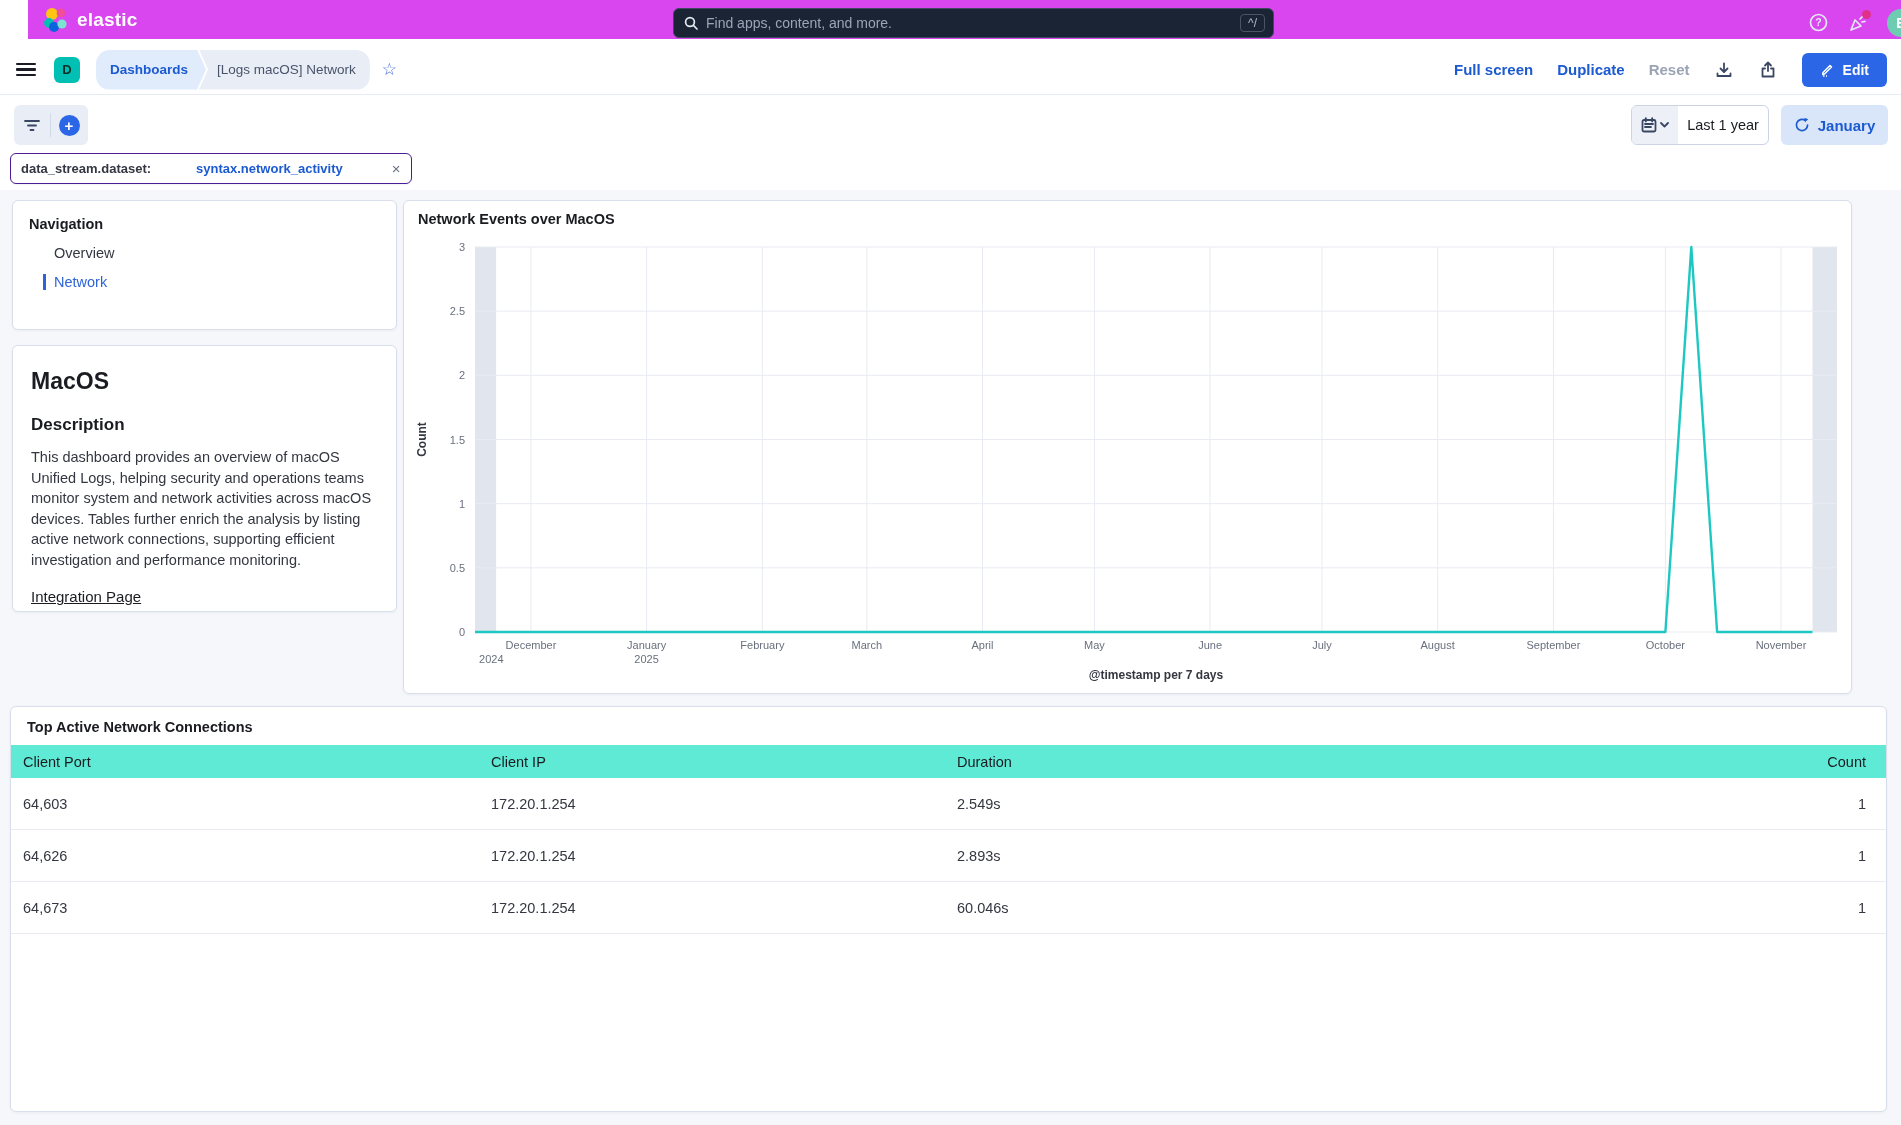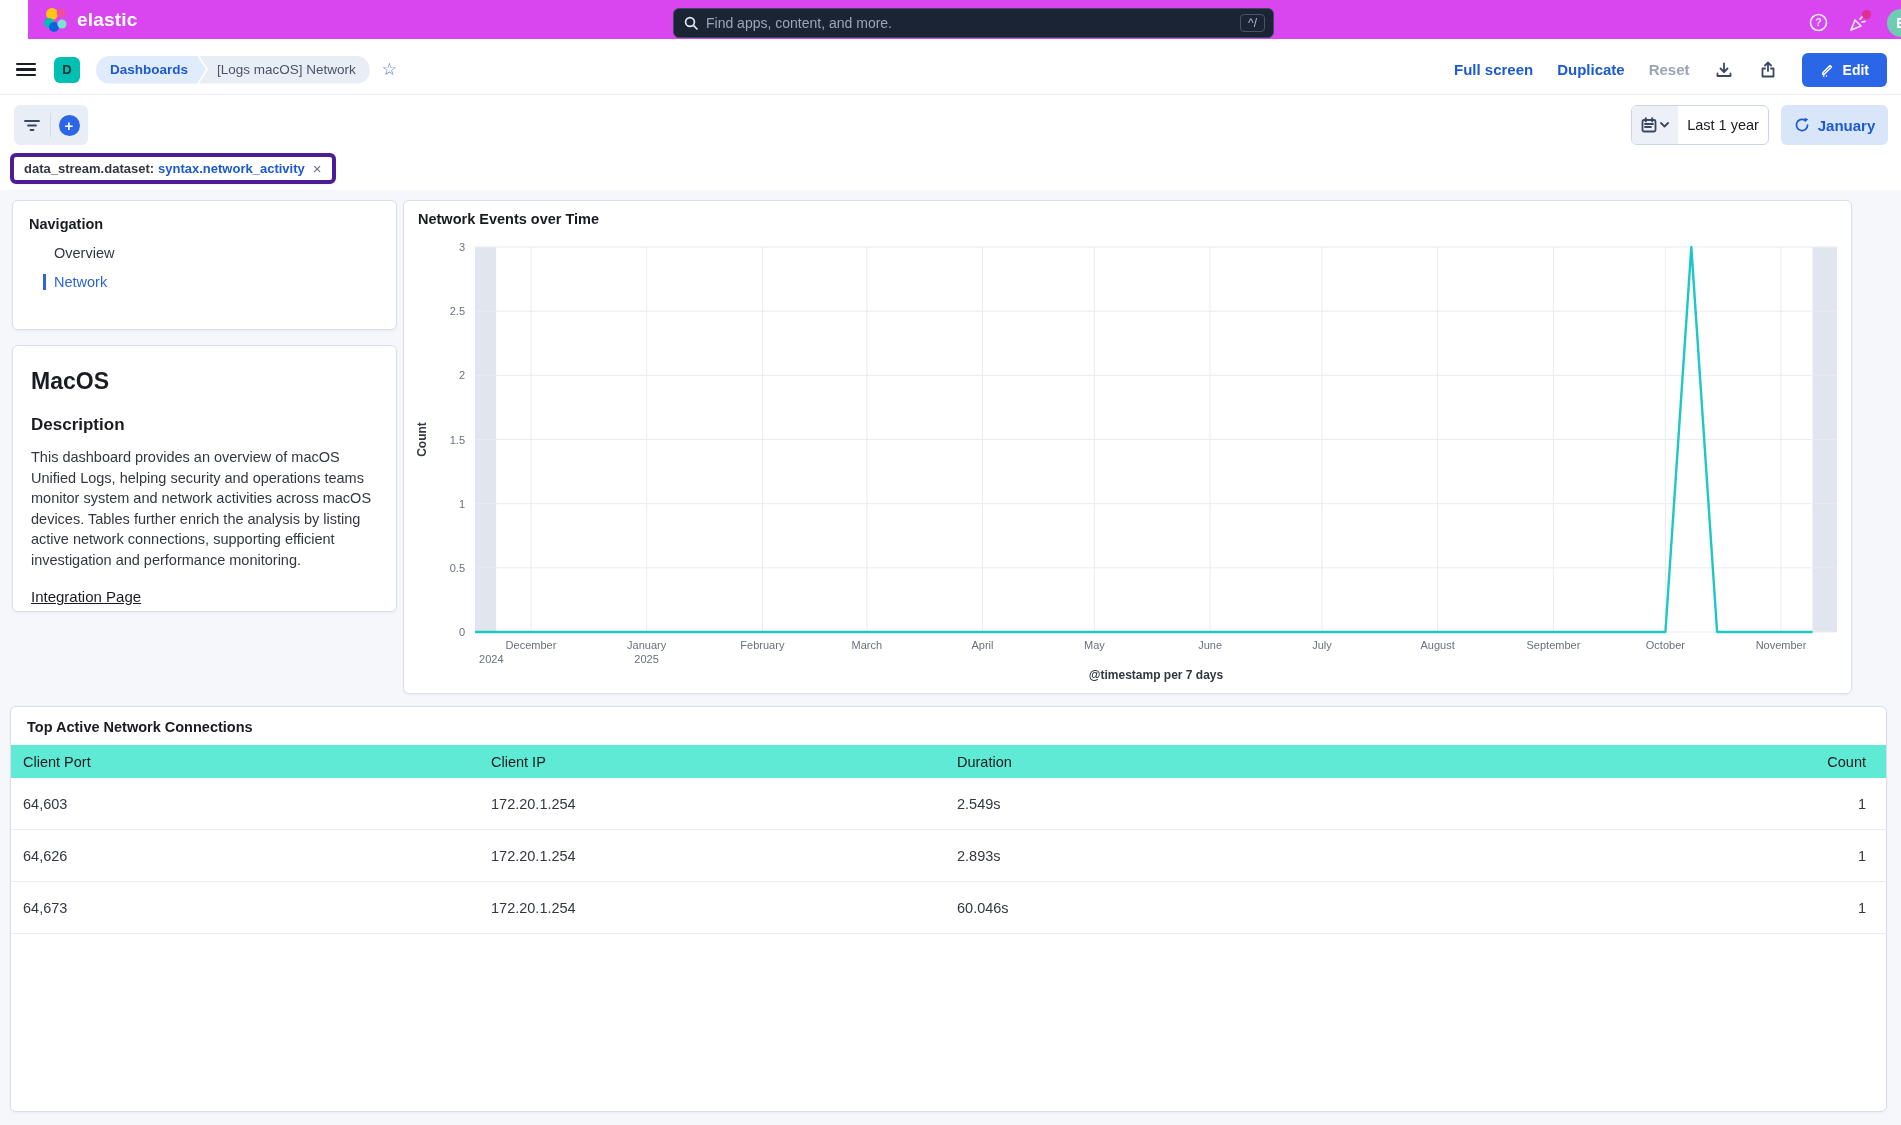--- a/index.html
+++ b/index.html
@@ -23,21 +23,21 @@
   .hicon{width:22px; height:22px; display:flex; align-items:center; justify-content:center; cursor:pointer; position:relative;}
   .hicon .dot{position:absolute; top:-2px; right:-2px; width:9px; height:9px; border-radius:50%; background:#e0308a;}
   .avatar{width:28px; height:28px; border-radius:50%; background:var(--avatar); color:#fff; font-size:14px; font-weight:700; display:flex; align-items:center; justify-content:center; cursor:pointer;}
 
   
   .toolbar{position:absolute; left:0; top:45px; width:1901px; height:50px; background:#fff; border-bottom:1px solid #e7ebf2; display:flex; align-items:center;}
   .hamburger{margin-left:16px; width:20px; height:14px; display:flex; flex-direction:column; justify-content:space-between; cursor:pointer;}
   .hamburger span{display:block; height:2.4px; background:#1a1c25; border-radius:1px;}
   .space-badge{margin-left:18px; width:26px; height:26px; border-radius:6px; background:var(--brand-teal); color:#07302b; font-weight:700; font-size:13px; display:flex; align-items:center; justify-content:center; cursor:pointer;}
   .crumbs{display:flex; align-items:center; margin-left:16px;}
-  .crumb{height:28px; display:flex; align-items:center; font-size:13.5px; cursor:pointer;}
+  .crumb{height:40px; display:flex; align-items:center; font-size:13.5px; cursor:pointer;}
   .crumb.first{background:#e0ebfc; color:var(--link); font-weight:600; padding:0 18px 0 14px; border-radius:14px 0 0 14px; clip-path:polygon(0 0,calc(100% - 9px) 0,100% 50%,calc(100% - 9px) 100%,0 100%); position:relative; z-index:2;}
   .crumb.last{background:#e9edf5; color:#49536a; padding:0 14px 0 18px; margin-left:-7px; border-radius:0 14px 14px 0; clip-path:polygon(0 0,100% 0,100% 100%,0 100%,9px 50%);}
   .star{margin-left:12px; color:#4a6fd4; font-size:17px; cursor:pointer; line-height:1;}
   .tb-right{margin-left:auto; margin-right:14px; display:flex; align-items:center; gap:24px;}
   .tb-link{color:var(--link); font-size:15px; font-weight:600; cursor:pointer;}
   .tb-link.disabled{color:#9aa4b5; cursor:default;}
   .tb-icon{width:20px; height:20px; cursor:pointer; display:flex; align-items:center; justify-content:center;}
   .btn-edit{background:var(--primary); color:#fff; font-size:14px; font-weight:600; border:none; border-radius:6px; height:34px; padding:0 18px; display:flex; align-items:center; gap:8px; cursor:pointer; font-family:inherit;}
 
   
@@ -46,21 +46,21 @@
   .fgroup .slot{width:36px; height:40px; display:flex; align-items:center; justify-content:center; cursor:pointer;}
   .fgroup .divider{width:1px; height:24px; background:#d2d9e7;}
   .plus-circle{width:21px; height:21px; border-radius:50%; background:var(--primary); color:#fff; font-size:15px; font-weight:700; display:flex; align-items:center; justify-content:center; line-height:1;}
   .kql{position:absolute; left:100px; top:9px; width:1517px; height:40px; background:#fff; border:1px solid #cbd4e4; border-radius:6px; display:flex; align-items:center; padding:0 12px;}
   .kql input{border:none; outline:none; flex:1; margin-left:10px; font-size:15px; color:var(--ink2); font-family:inherit;}
   .kql input::placeholder{color:#7d8698;}
   .datepicker{position:absolute; left:1631px; top:9px; width:138px; height:40px; background:#fff; border:1px solid #cbd4e4; border-radius:6px; display:flex; align-items:stretch; overflow:hidden;}
   .dp-cal{width:46px; background:#edf0f7; display:flex; align-items:center; justify-content:center; gap:3px; cursor:pointer;}
   .dp-text{flex:1; display:flex; align-items:center; justify-content:center; font-size:14.5px; color:var(--ink); cursor:pointer;}
   .btn-refresh{position:absolute; left:1781px; top:9px; width:107px; height:40px; background:#d9e6fa; border:none; border-radius:6px; color:var(--link); font-size:15px; font-weight:600; display:flex; align-items:center; justify-content:center; gap:8px; cursor:pointer; font-family:inherit;}
-  .pill{position:absolute; left:10px; top:57px; height:31px; background:#fff; border:4px solid #4c1d95; border-radius:6px; display:flex; align-items:center; padding:0 10px; font-size:13px; cursor:pointer; box-shadow:0 1px 2px rgba(30,40,70,.06);}
+  .pill{position:absolute; left:10px; top:57px; height:31px; background:#fff; border:1px solid #4c1d95; border-radius:6px; display:flex; align-items:center; padding:0 10px; font-size:13px; cursor:pointer; box-shadow:0 1px 2px rgba(30,40,70,.06);gap:41px;}
   .pill .field{color:var(--ink2); font-weight:600;}
   .pill .value{color:var(--link); font-weight:600; margin-left:4px;}
   .pill .x{margin-left:8px; color:#69707d; font-size:15px; cursor:pointer; line-height:1;}
 
   
   .content{position:absolute; left:0; top:190px; width:1901px; height:935px; background:#f5f7fb;}
   .panel{position:absolute; background:#fff; border:1px solid var(--panel-border); border-radius:6px; box-shadow:0 1px 3px rgba(28,36,58,.05);}
   .panel-title{font-size:14.5px; font-weight:700; color:var(--ink);}
 
   .nav-panel{left:12px; top:10px; width:385px; height:130px; padding:15px 16px;}
@@ -225,21 +225,21 @@
     </div>
 
     <div class="panel info-panel">
       <div class="info-title">MacOS</div>
       <div class="info-sub">Description</div>
       <div class="info-body">This dashboard provides an overview of macOS Unified Logs, helping security and operations teams monitor system and network activities across macOS devices. Tables further enrich the analysis by listing active network connections, supporting efficient investigation and performance monitoring.</div>
       <a class="info-link">Integration Page</a>
     </div>
 
     <div class="panel chart-panel">
-      <div class="panel-title">Network Events over Time</div>
+      <div class="panel-title">Network Events over MacOS</div>
       <div id="chart-host">
           <svg width="1447" height="492" viewBox="0 0 1447 492">
             <rect x="71" y="46" width="21.111" height="385" fill="#dadfe8" opacity="0.8"></rect>
             <rect x="1408.484" y="46" width="24.516000000000023" height="385" fill="#dadfe8" opacity="0.8"></rect>
             <line x1="71" y1="431" x2="1433" y2="431" stroke="#e8ebf2" stroke-width="1"></line>
             <text x="61" y="435" text-anchor="end" font-size="11" fill="#69707d">0</text>
             <line x1="71" y1="366.83333333333337" x2="1433" y2="366.83333333333337" stroke="#e8ebf2" stroke-width="1"></line>
             <text x="61" y="370.83333333333337" text-anchor="end" font-size="11" fill="#69707d">0.5</text>
             <line x1="71" y1="302.6666666666667" x2="1433" y2="302.6666666666667" stroke="#e8ebf2" stroke-width="1"></line>
             <text x="61" y="306.6666666666667" text-anchor="end" font-size="11" fill="#69707d">1</text>

